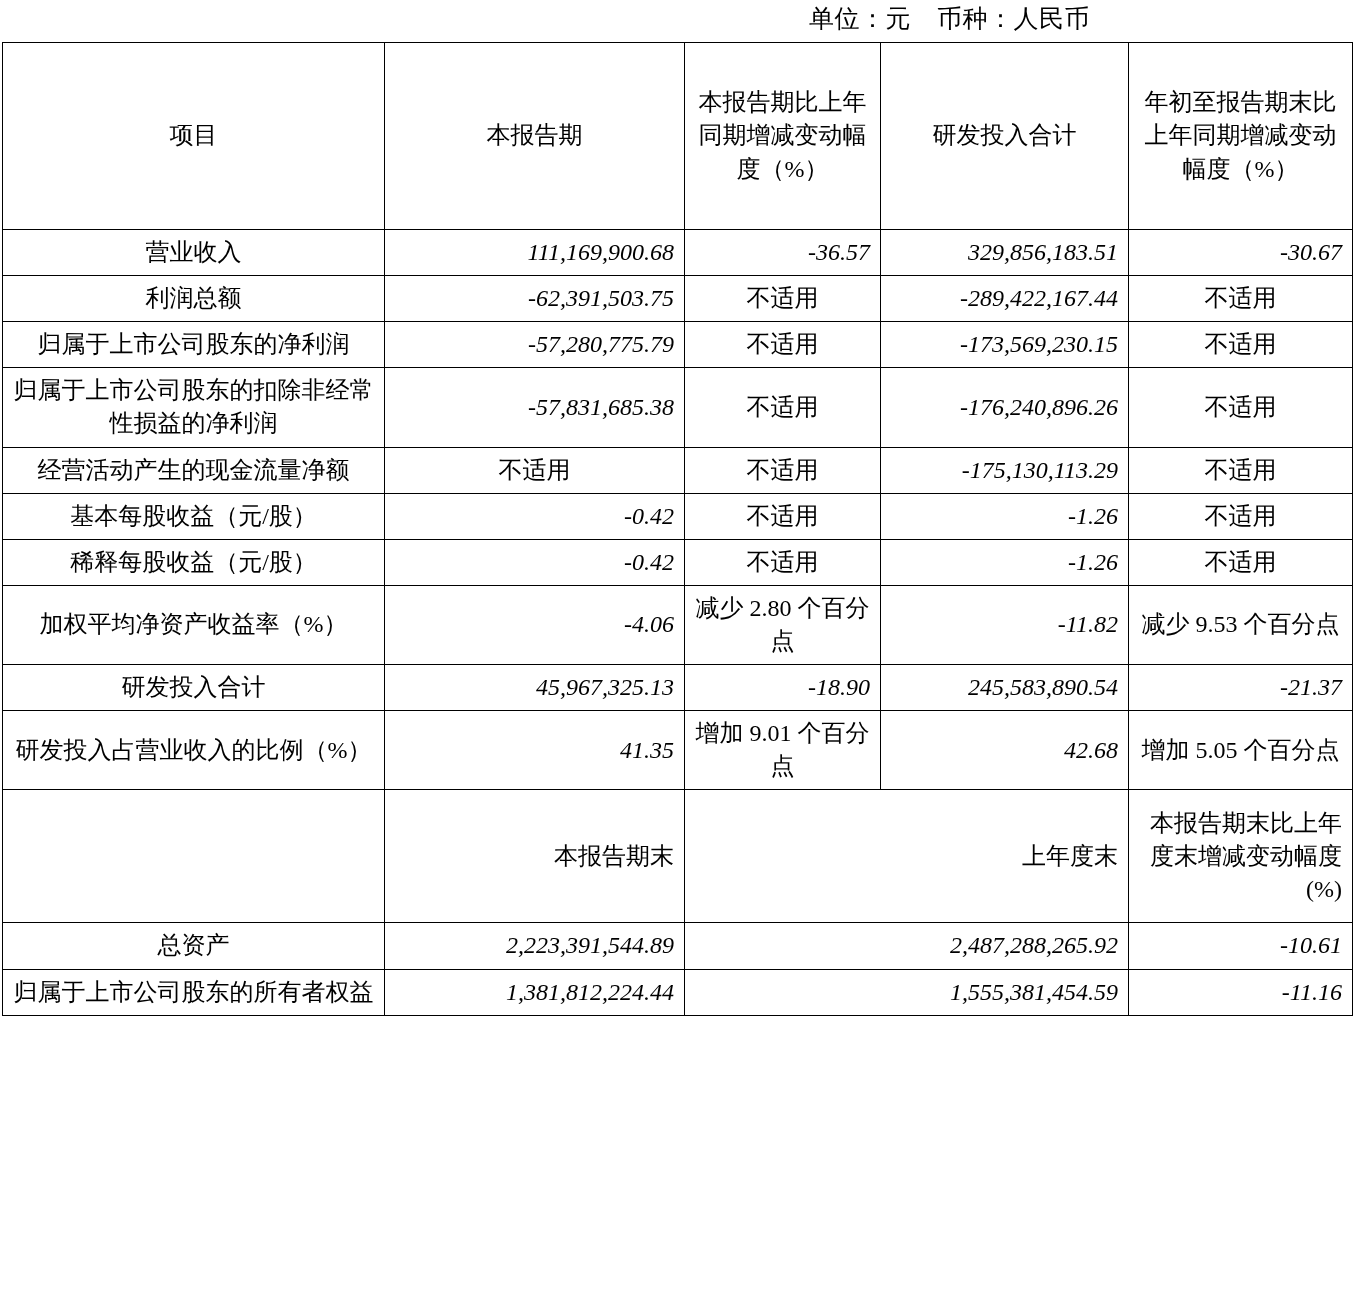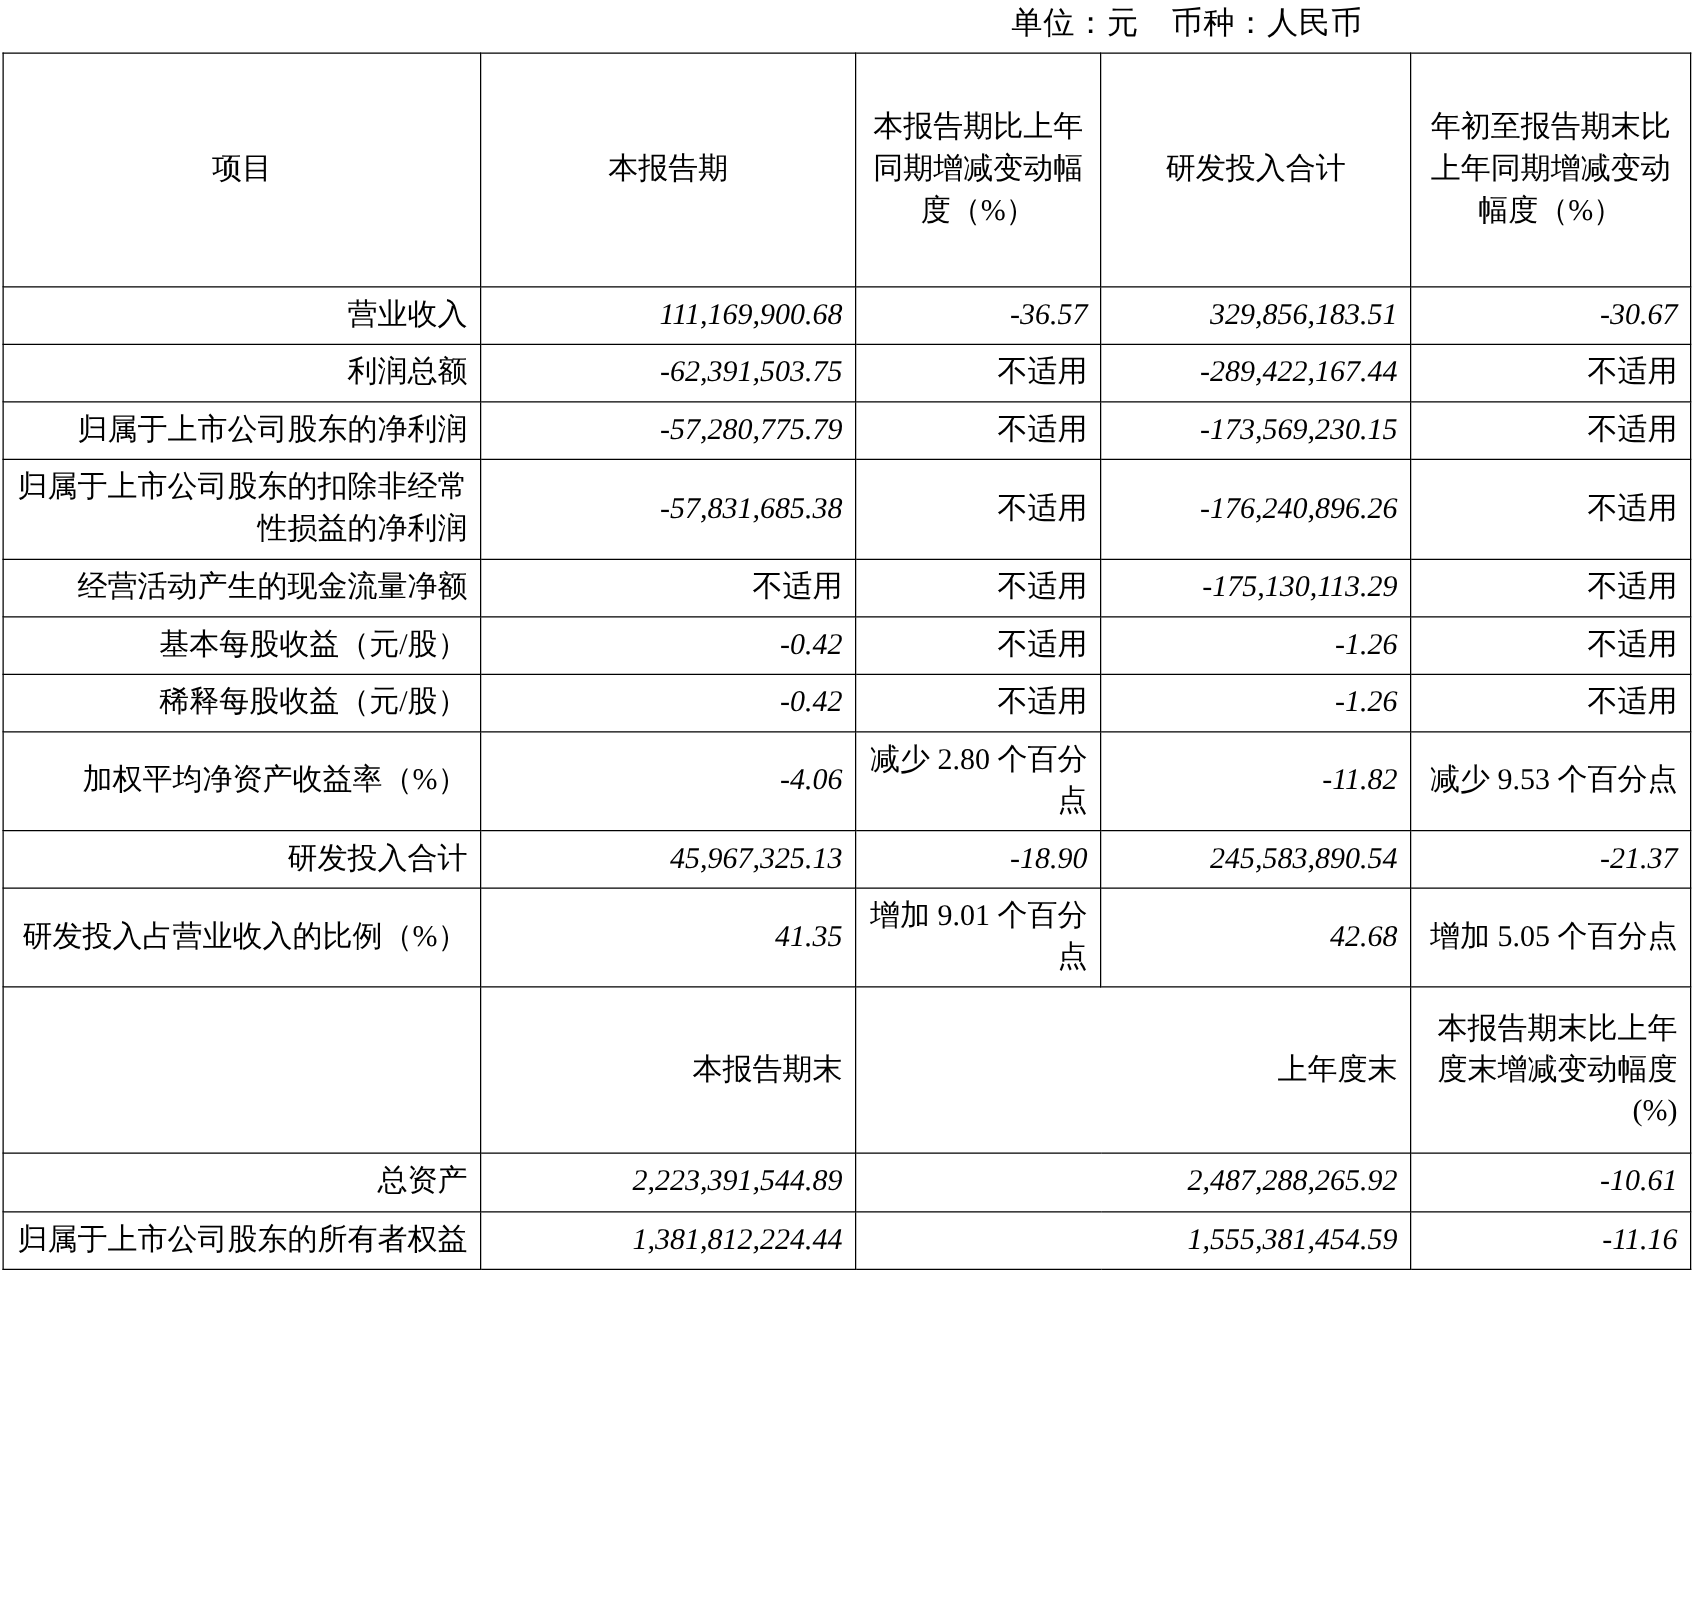--- a/index.html
+++ b/index.html
@@ -41,23 +41,23 @@
     padding: 6px 10px;
     vertical-align: middle;
     word-break: break-all;
   }
   .c-item   { width: 382px; }
   .c-cur    { width: 300px; }
   .c-pct1   { width: 196px; }
   .c-ytd    { width: 248px; }
   .c-pct2   { width: 224px; }
 
-  .center { text-align: right; }
+  .center { text-align: center; }
   .right  { text-align: right; font-style: italic; }
-  .left   { text-align: right; }
+  .left   { text-align: center; }
 
   .head td {
     text-align: center;
     padding: 8px 8px;
   }
   .tall-head td { height: 174px; font-family: Liberation Serif, serif; }
   .blank-cell { border: 1px solid #000; }
   .sub-head td { height: 120px; text-align: right; }
 </style>
 </head>

